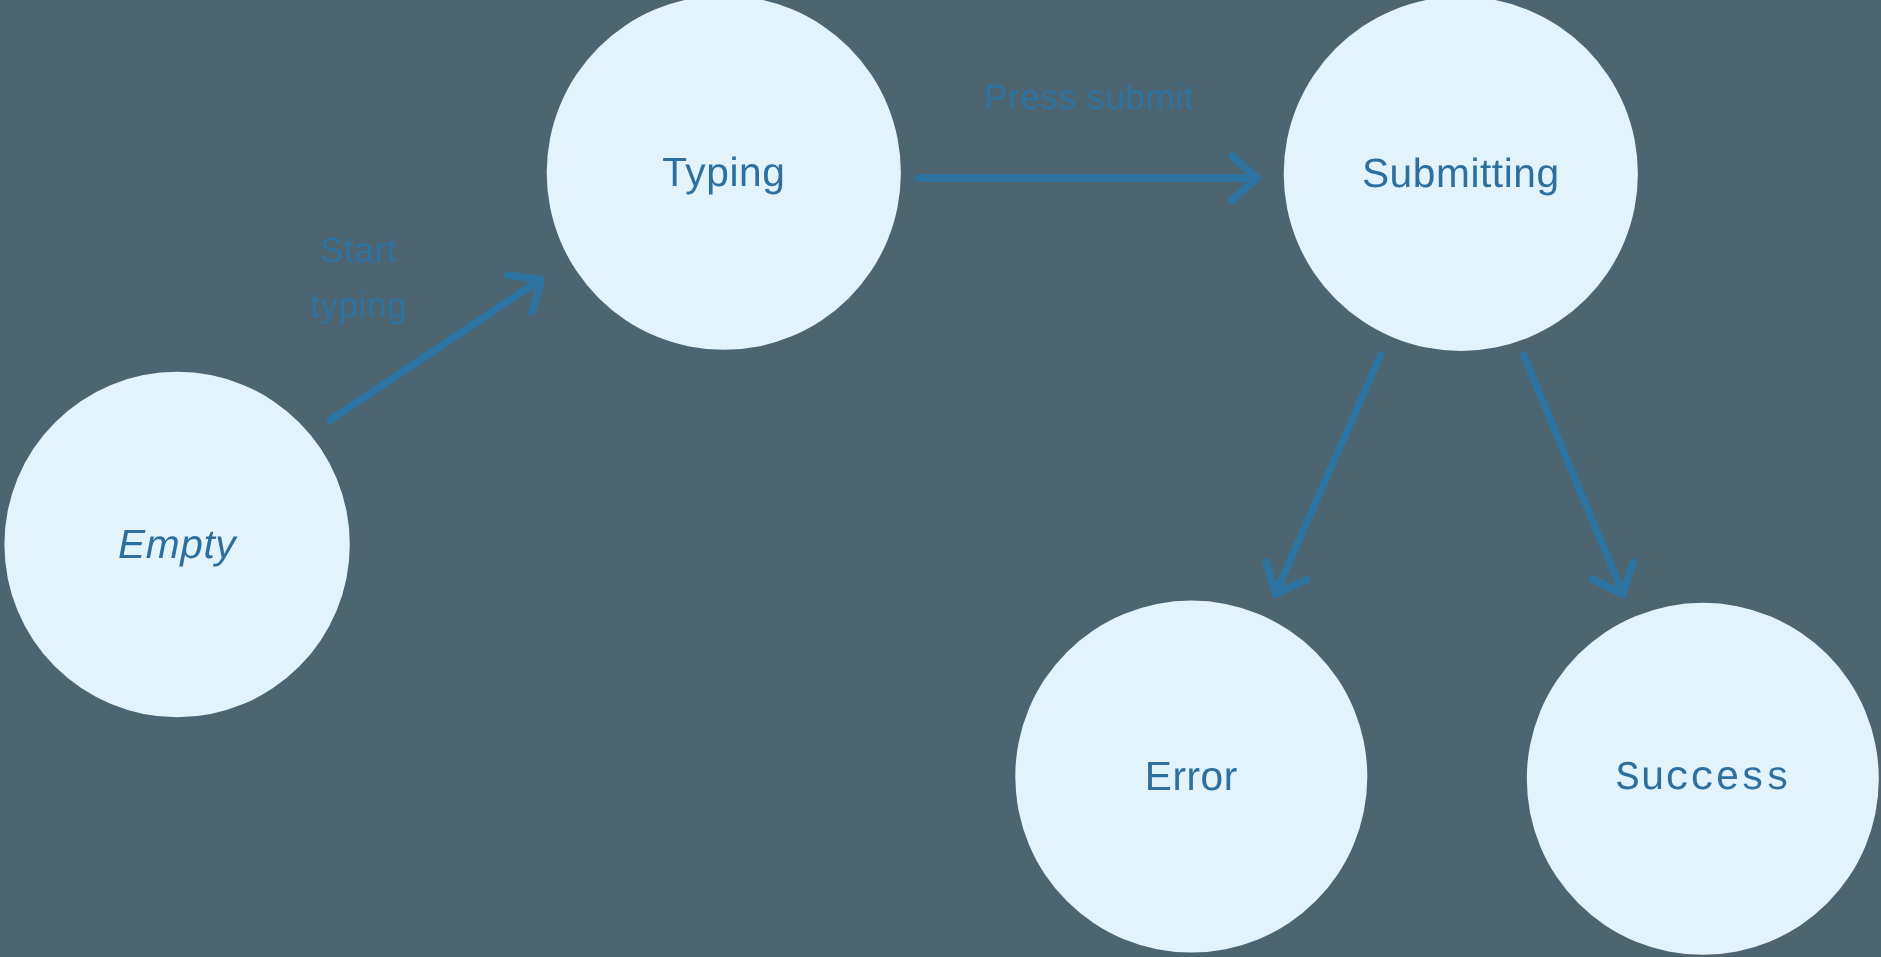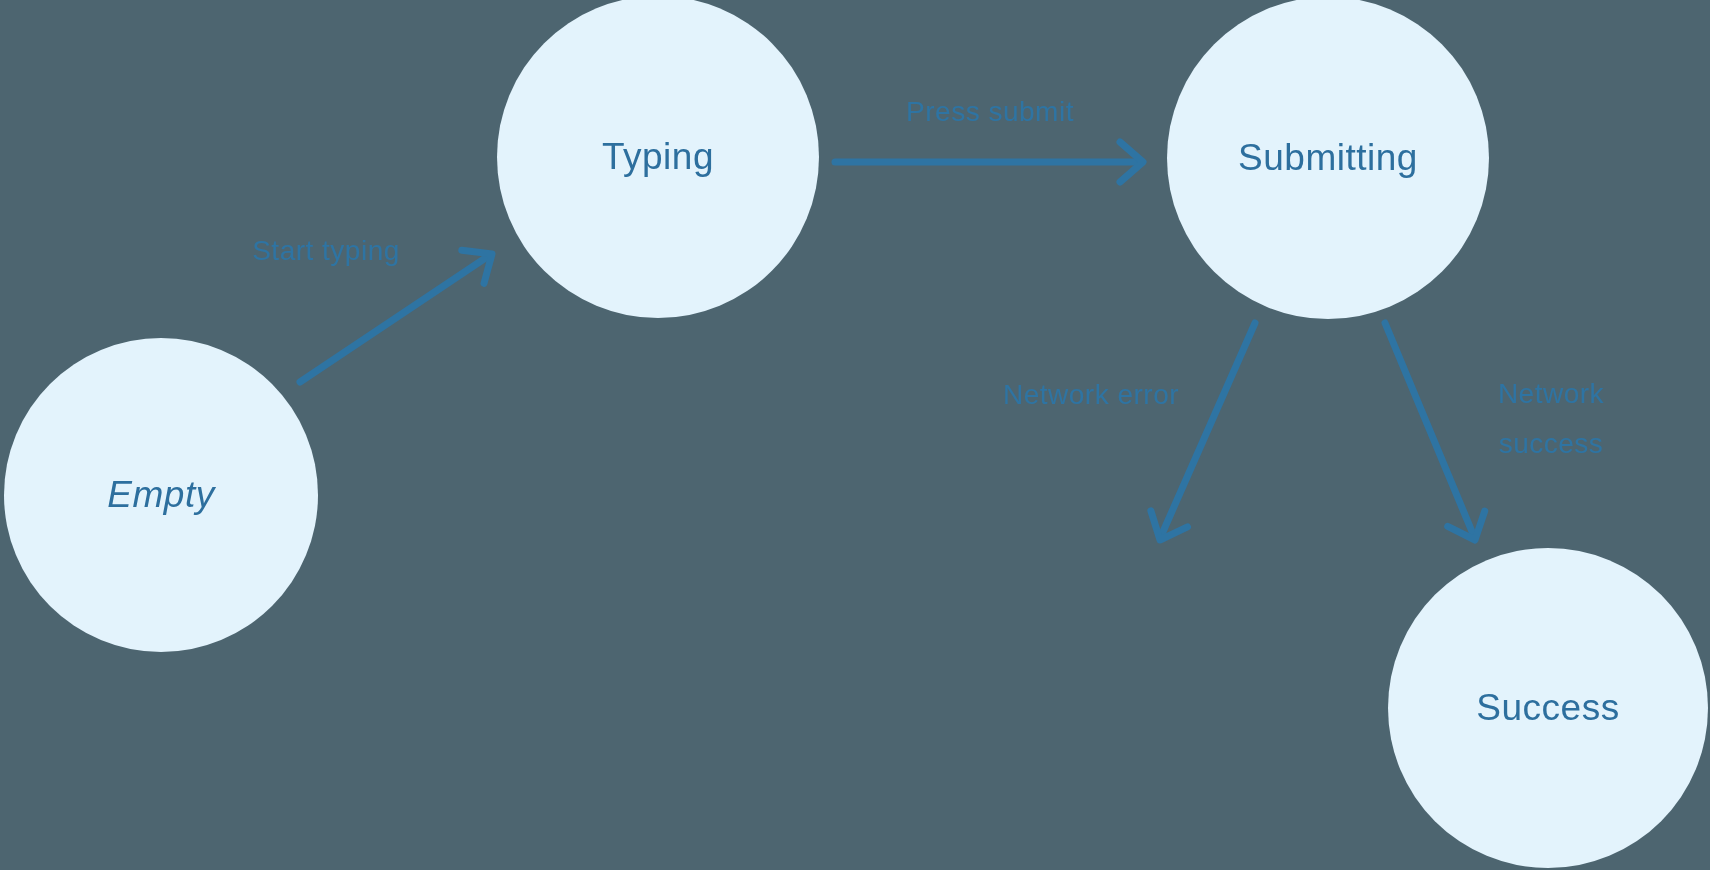--- a/index.html
+++ b/index.html
@@ -28,63 +28,65 @@
   }
   .state-node .state-label {
     color: var(--node-text-color);
     font-size: 37px;
     letter-spacing: 0.5px;
   }
   #node-empty      { left: 4px;    top: 338px; width: 314px; height: 314px; font-style: italic; }
   #node-typing     { left: 497px;  top: -4px;  width: 322px; height: 322px; }
   #node-submitting { left: 1167px; top: -3px;  width: 322px; height: 322px; }
   #node-error      { left: 923px;  top: 546px; width: 320px; height: 320px; }
-  #node-success    { left: 1388px; top: 548px; width: 320px; height: 320px; }
+  #node-success    { left: 1388px; top: 548px; width: 320px; height: 320px; font-family: Liberation Mono, monospace; }
 
   .arrow-layer {
     position: absolute;
     left: 0; top: 0;
     width: 1710px; height: 870px;
     pointer-events: none;
   }
   .arrow-layer path {
     stroke: var(--arrow-color);
     stroke-width: 7;
     stroke-linecap: round;
     stroke-linejoin: round;
     fill: none;
   }
   .edge-label {
     position: absolute;
     transform: translateX(-50%);
     text-align: center;
     color: var(--arrow-color);
-    font-size: 28px;
+    font-size: 32px;
     line-height: 50px;
     letter-spacing: 0.5px;
-    margin-top: 24px;
   }
   #label-start-typing    { left: 326px;  top: 202px; width: 150px; }
   #label-press-submit    { left: 990px;  top: 63px;  white-space: nowrap; }
   #label-network-error   { left: 1091px; top: 346px; width: 190px; }
   #label-network-success { left: 1551px; top: 345px; width: 190px; }
 </style>
 </head>
 <body>
 
 <div class="canvas">
 
   <div class="state-node" id="node-empty">
     <span class="state-label">Empty</span>
   </div>
   <div class="state-node" id="node-typing">
     <span class="state-label">Typing</span>
   </div>
   <div class="state-node" id="node-submitting">
     <span class="state-label">Submitting</span>
+  </div>
+  <div class="state-node" id="node-error">
+    <span class="state-label">Error</span>
   </div>
   <div class="state-node" id="node-success">
     <span class="state-label">Success</span>
   </div>
 
   <svg class="arrow-layer" viewBox="0 0 1710 870">
     <g>
       <path d="M300,382 L487,257"></path>
       <path d="M484,283.4 L492,254 L461.8,250.2"></path>
     </g>
@@ -97,16 +99,14 @@
       <path d="M1150.9,510.9 L1160,540 L1187.5,526.9"></path>
     </g>
     <g>
       <path d="M1385,323 L1473,534"></path>
       <path d="M1447.7,526.4 L1475,540 L1484.7,511.1"></path>
     </g>
   </svg>
 
   <div class="edge-label" id="label-start-typing">Start typing</div>
   <div class="edge-label" id="label-press-submit">Press submit</div>
-  <div class="edge-label" id="label-network-error">Network error</div>
-  <div class="edge-label" id="label-network-success">Network success</div>
 
 </div>
 
 </body></html>

